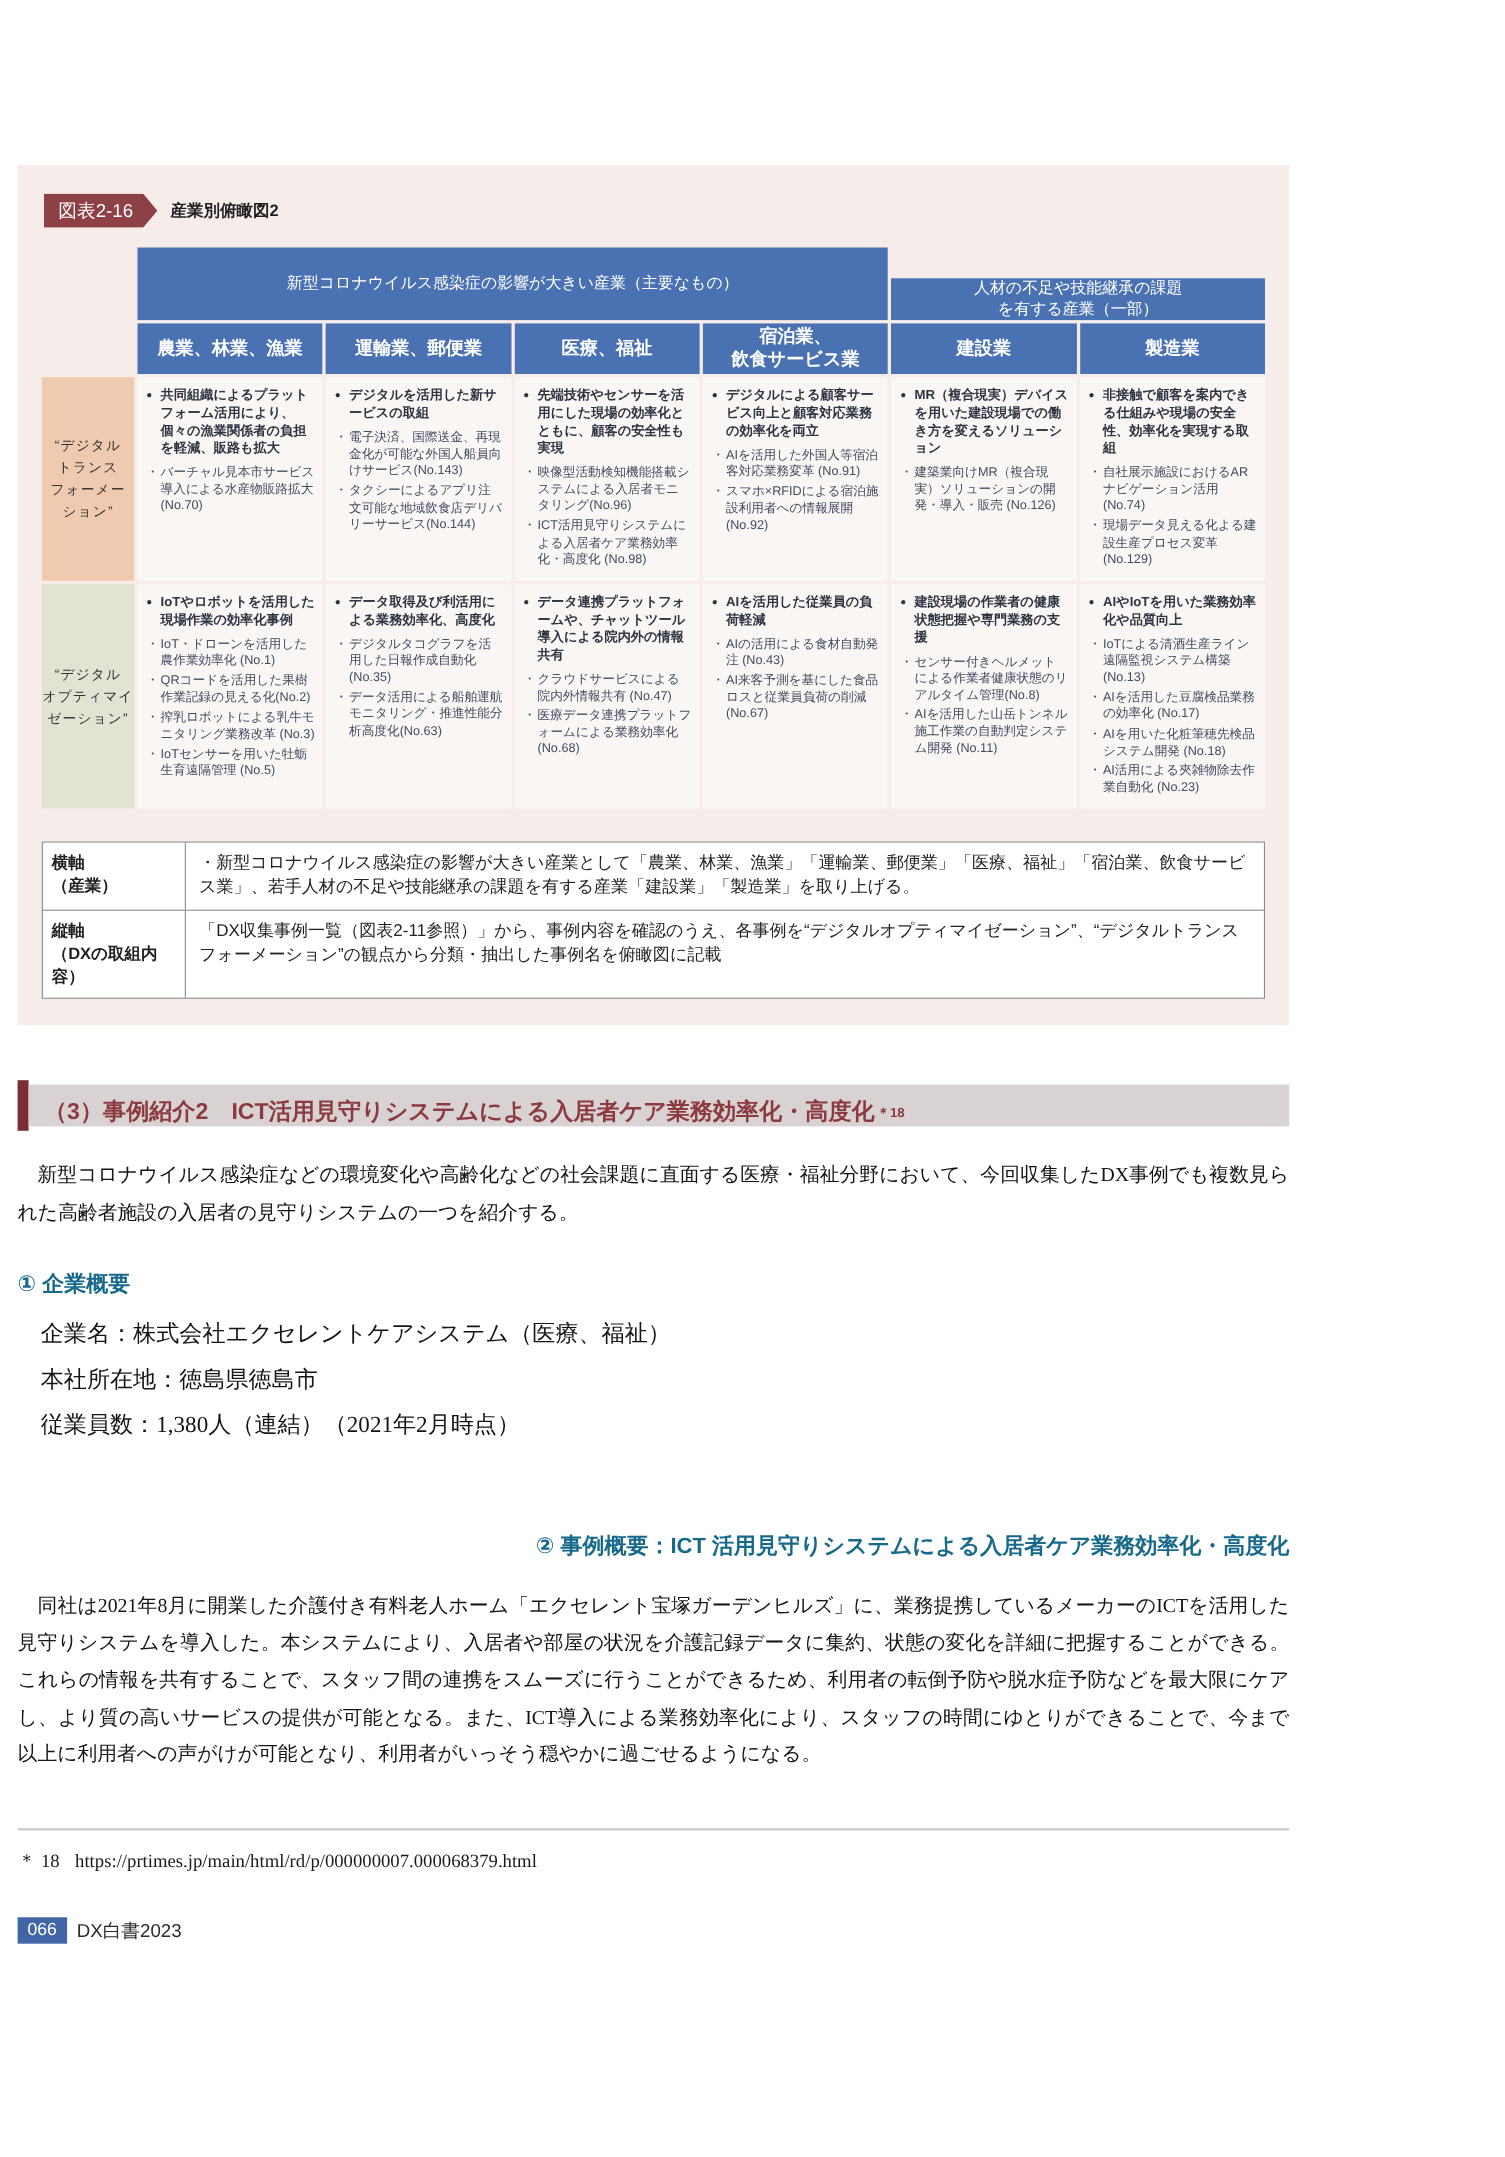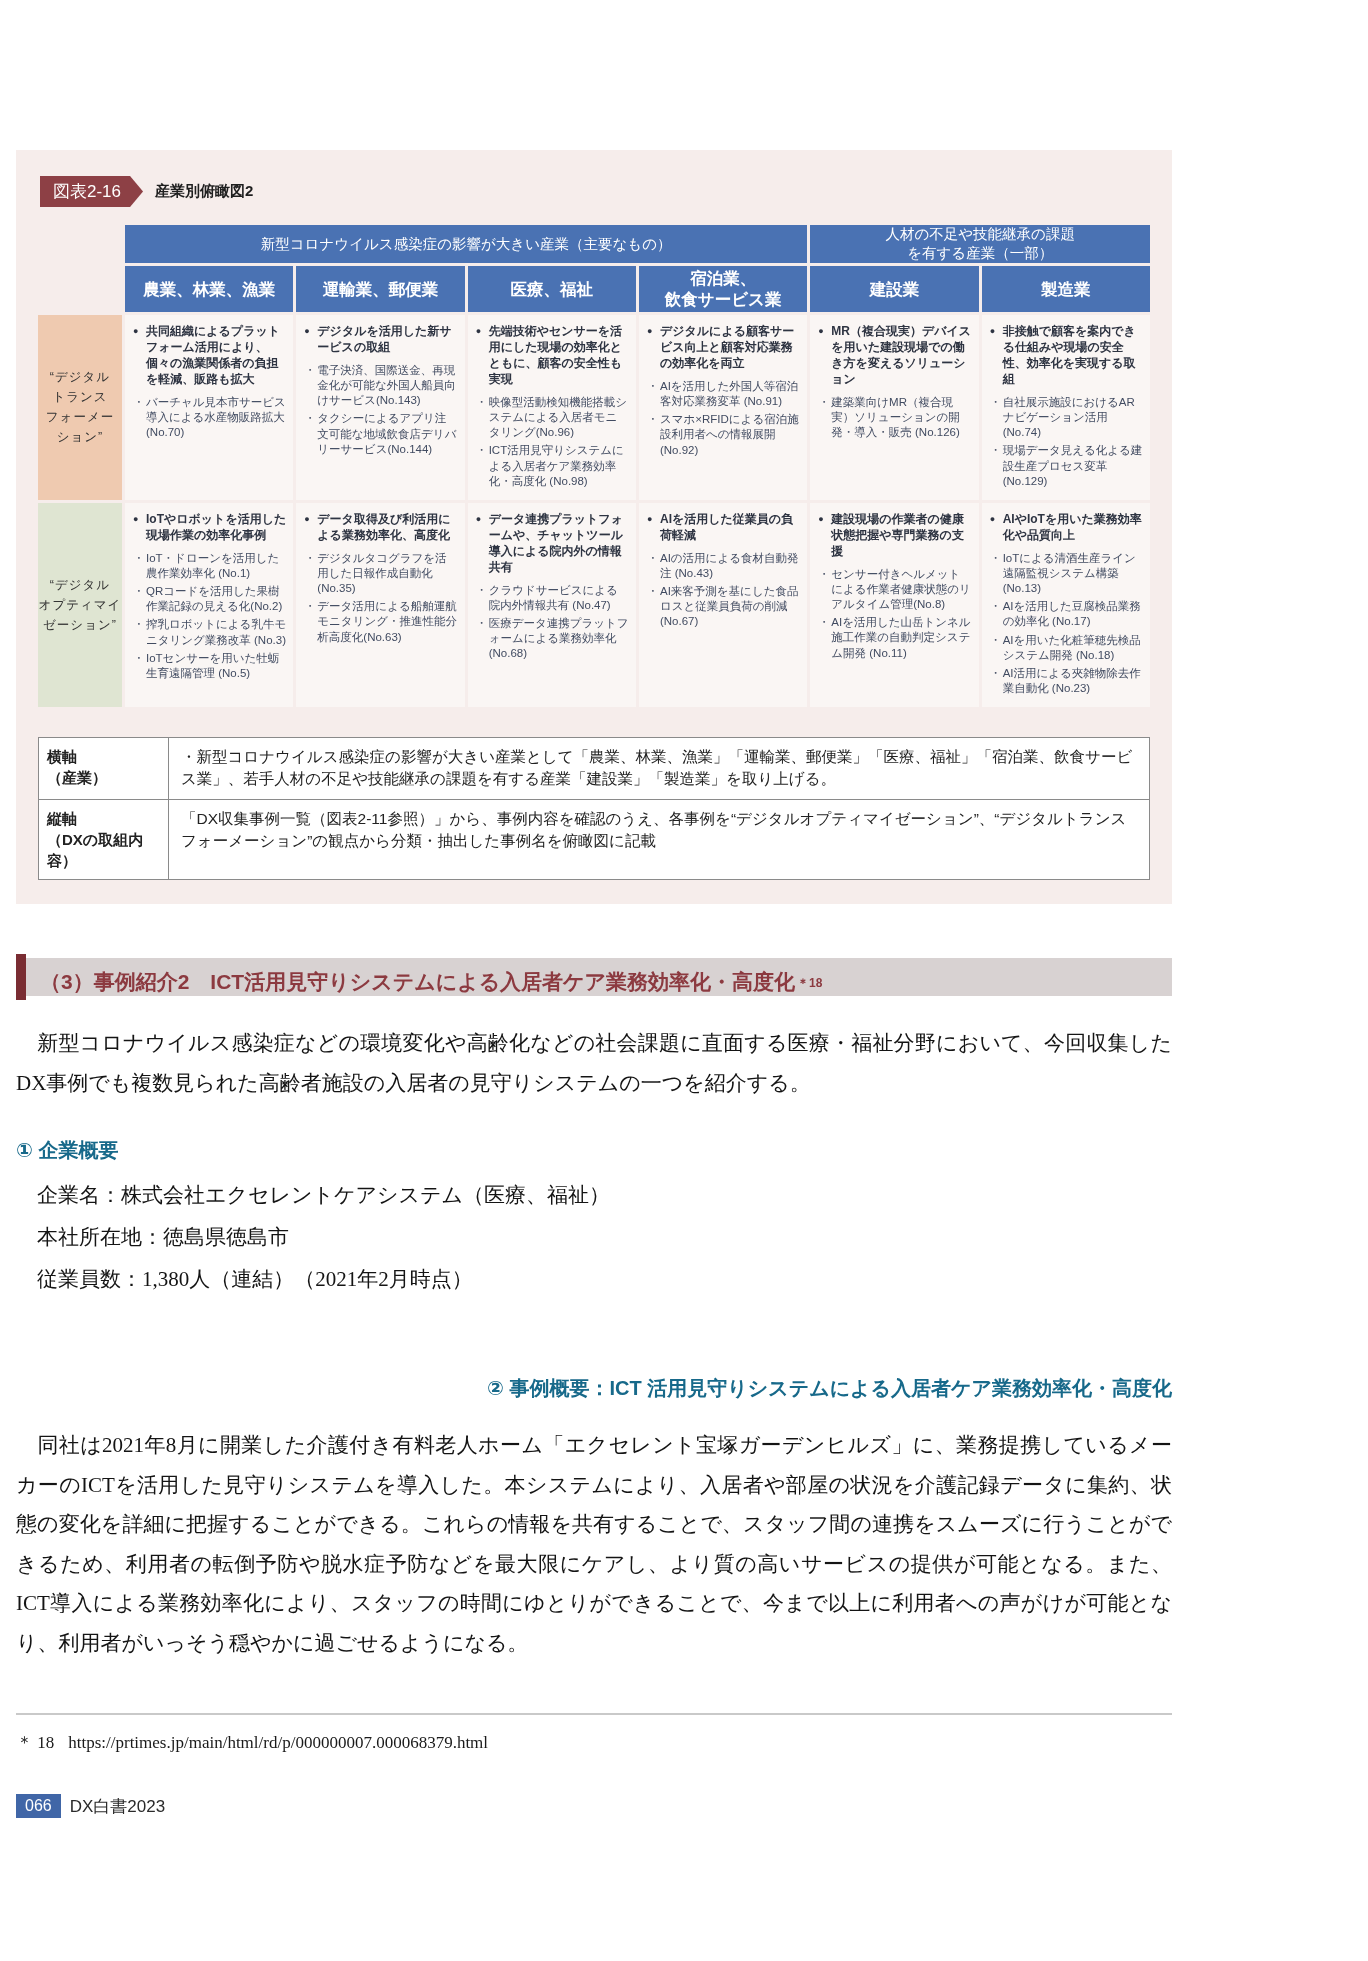--- a/index.html
+++ b/index.html
@@ -22,21 +22,21 @@
   .figure-title { font-weight:bold; font-size:15px; color:#1f1f1f; }
 
   .matrix { display:grid; grid-template-columns:84px repeat(6,1fr); gap:3px; }
   .spacer { background:transparent; }
   .group-header, .col-header {
     background:#4a72b3; color:#fff; display:flex; align-items:center; justify-content:center;
     text-align:center; white-space:pre-line;
   }
   .group-header { font-size:14.5px; min-height:38px; line-height:1.3; }
   .g1 { grid-column:2 / span 4; }
-  .g2 { grid-column:6 / span 2; }
+  .g2 { grid-column:6 / span 2;margin-top:28px; }
   .col-header { font-size:16.5px; font-weight:bold; min-height:46px; line-height:1.25; }
   .row-label {
     display:flex; align-items:center; justify-content:center; text-align:center;
     white-space:pre-line; font-size:12.5px; color:#333; line-height:1.6; letter-spacing:1px;
   }
   .row-label.dx { background:#efcab0; }
   .row-label.do { background:#dfe5d2; }
   .cell { background:#faf6f4; padding:9px 7px 8px 8px; }
   .cell.dx { min-height:130px; }
   .cell.do { min-height:150px; }
@@ -64,21 +64,21 @@
   
   .section-heading { display:flex; align-items:center; margin-top:50px; }
   .red-bar { width:10px; height:46px; background:#7a2d33; flex:0 0 auto; }
   .band {
     flex:1; background:#d8d2d2; height:38px; display:flex; align-items:flex-end;
     padding-left:14px; color:#8c3a40; font-weight:bold; font-size:21px;
   }
   .band sup { font-size:12px; margin-left:2px; transform:translateY(-4px); }
   .body-par {
     font-family:"Liberation Serif","DejaVu Serif",serif;
-    font-size:21px; line-height:1.88; color:#141414; text-align:justify; margin-top:24px;
+    font-size:18px; line-height:1.88; color:#141414; text-align:justify; margin-top:24px;
   }
   .sub-heading { color:#17698a; font-weight:bold; font-size:20px; margin-top:34px; }
   .sub-heading.second { margin-top:78px;text-align:right; }
   .info-lines {
     font-family:"Liberation Serif","DejaVu Serif",serif;
     font-size:21px; color:#141414; margin-top:14px; padding-left:21px; line-height:1.7;
   }
   .info-lines div { margin-bottom:6px; }
 
   

